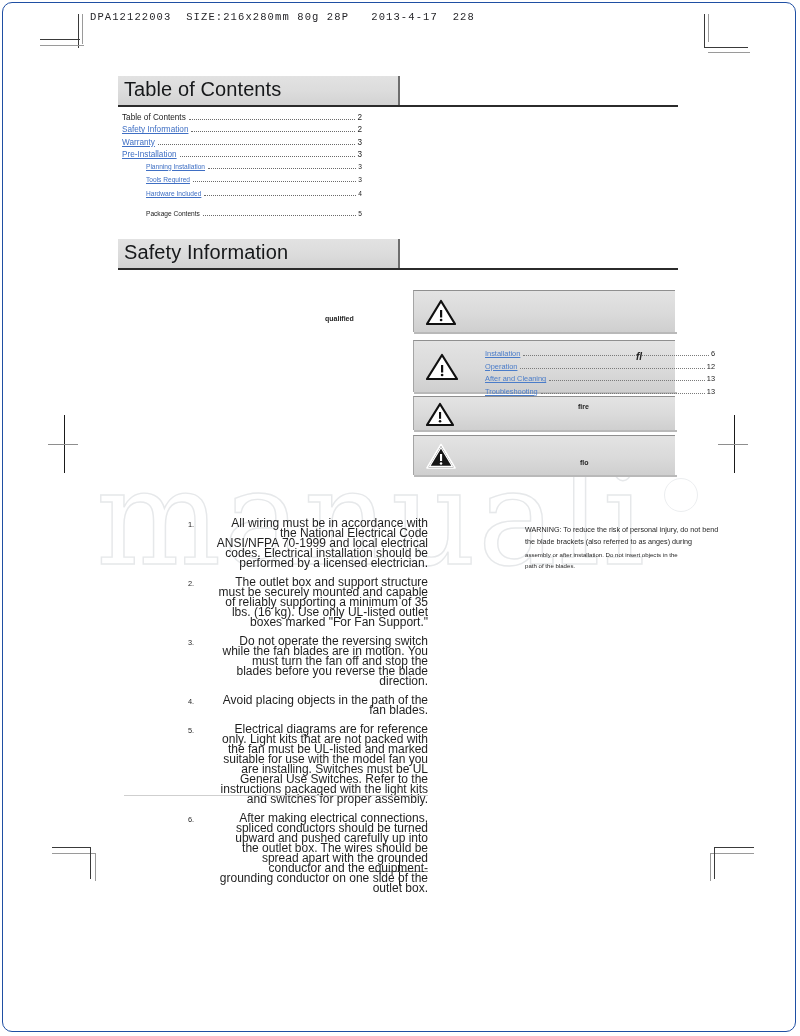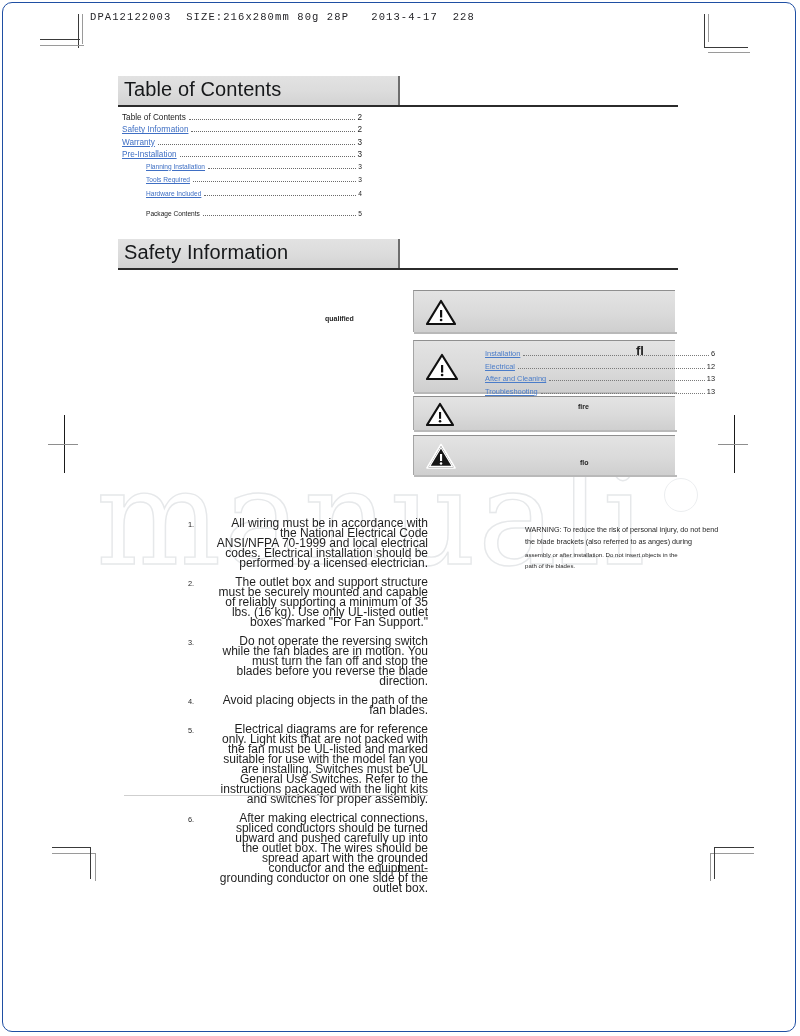--- a/index.html
+++ b/index.html
@@ -360,36 +360,36 @@
 </div>
 <div class="stray" style="left:580px;top:459px;">flo</div>
 
 <div class="overlay-toc">
   <div class="toc-row">
     <span class="lbl link">Installation</span>
     <span class="dots"></span>
     <span class="pg">6</span>
   </div>
   <div class="toc-row">
-    <span class="lbl link">Electrical</span>
+    <span class="lbl link">Operation</span>
     <span class="dots"></span>
     <span class="pg">12</span>
   </div>
   <div class="toc-row">
     <span class="lbl link">After and Cleaning</span>
     <span class="dots"></span>
     <span class="pg">13</span>
   </div>
   <div class="toc-row">
     <span class="lbl link">Troubleshooting</span>
     <span class="dots"></span>
     <span class="pg">13</span>
   </div>
 </div>
-<div class="stray" style="left:636px;top:343px;font-size:13px;">fl</div>
+<div class="stray" style="left:636px;top:351px;font-size:10px;font-style:italic;">fl</div>
 
 <div class="numlist">
   <div class="li">
     <span class="num">1.</span>
     <span class="txt">All wiring must be in accordance with the National Electrical Code ANSI/NFPA 70-1999 and local electrical codes. Electrical installation should be performed by a licensed electrician.</span>
   </div>
   <div class="li">
     <span class="num">2.</span>
     <span class="txt">The outlet box and support structure must be securely mounted and capable of reliably supporting a minimum of 35 lbs. (16 kg). Use only UL-listed outlet boxes marked "For Fan Support."</span>
   </div>

